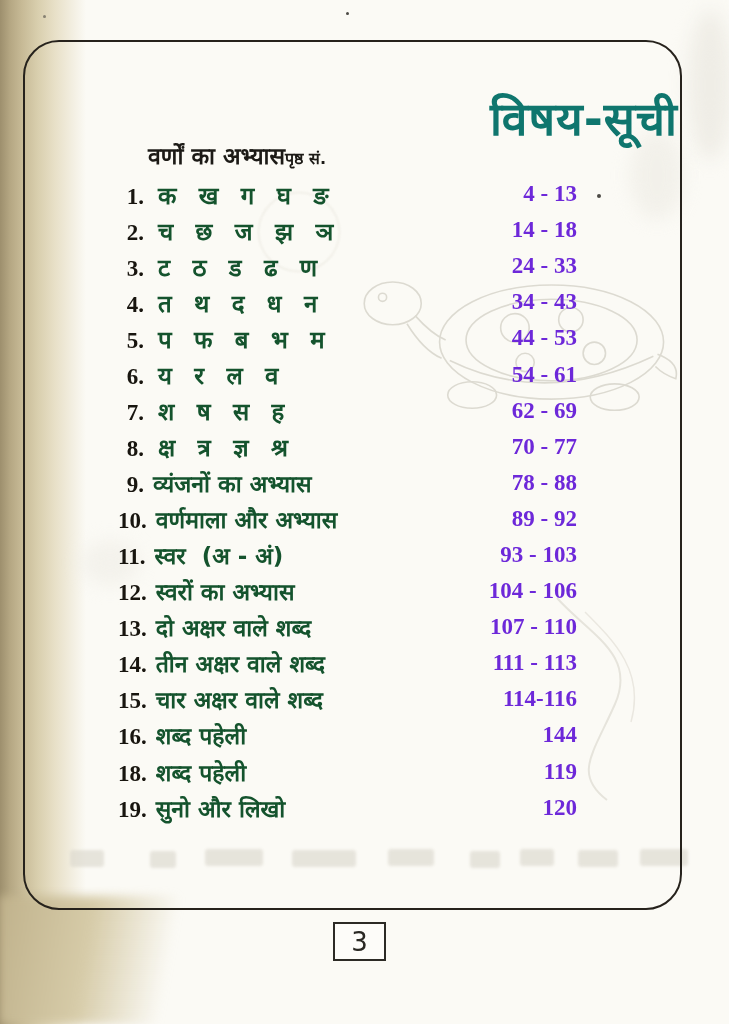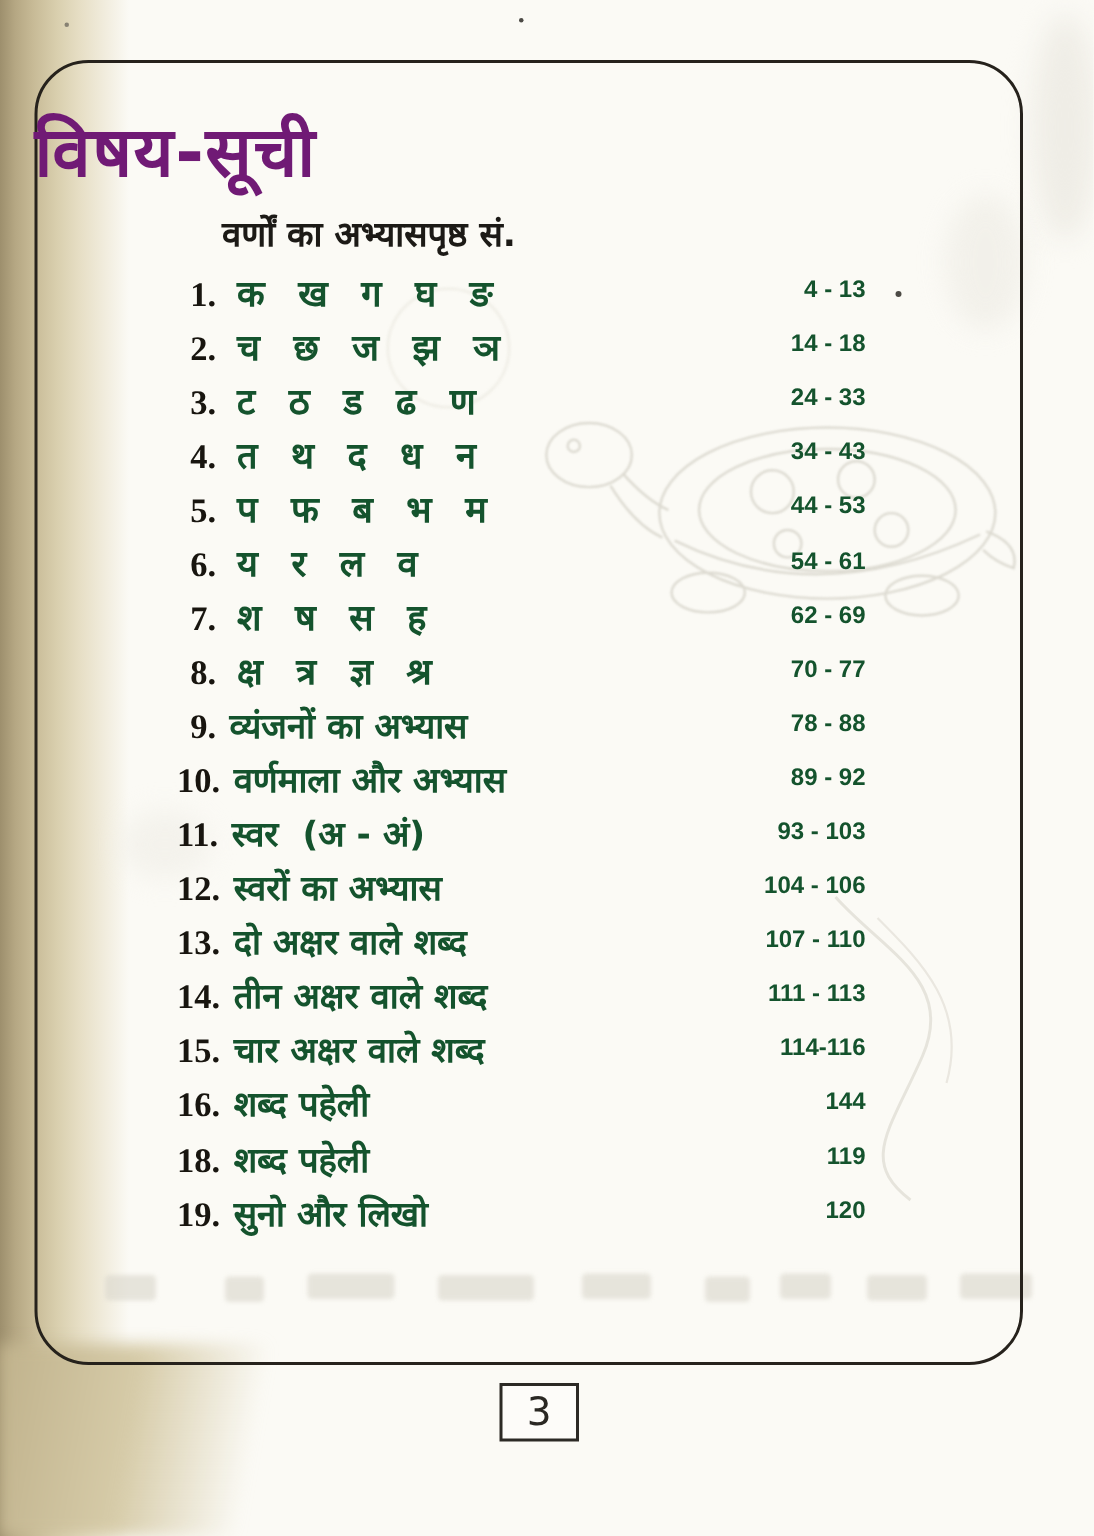--- a/index.html
+++ b/index.html
@@ -34,38 +34,38 @@
   .circle-bleed{position:absolute;left:258px;top:192px;width:80px;height:78px;z-index:2;
     border:1.5px solid #e0ddd2;border-radius:50%;opacity:.7;filter:blur(1px);}
   .squiggle-bleed{position:absolute;left:545px;top:592px;width:130px;height:215px;z-index:2;opacity:.55;filter:blur(.5px);}
   .bleed-band{position:absolute;left:0;top:0;height:17px;z-index:2;background:#d9d6cb;opacity:.6;filter:blur(1.4px);border-radius:3px;}
   .dot{position:absolute;background:#4c4a45;border-radius:50%;z-index:4;}
   .dot.d1{left:346px;top:12px;width:3px;height:3px;}
   .dot.d2{left:43px;top:15px;width:3px;height:3px;opacity:.6;}
   .dot.d3{left:597px;top:194px;width:4px;height:4px;}
   
   .page-title{
-    position:absolute;left:23px;top:68px;width:655px;z-index:4;
-    text-align:left;font-size:46px;font-weight:700;color:#701a75;
+    position:absolute;left:23px;top:86px;width:655px;z-index:4;
+    text-align:right;font-size:46px;font-weight:700;color:#0f766e;
     letter-spacing:1px;white-space:pre;
   }
   .toc{position:absolute;left:118px;right:152px;top:139px;z-index:4;}
   .toc-header{display:flex;align-items:baseline;height:30px;margin-bottom:7px;}
   .toc-heading-left{font-size:23px;font-weight:700;padding-left:30px;white-space:pre;}
-  .toc-heading-right{font-size:23px;font-weight:700;white-space:pre;}
+  .toc-heading-right{font-size:16px;font-weight:700;white-space:pre;}
   .toc-row{display:flex;justify-content:space-between;align-items:center;height:36.1px;}
   .row-left{display:flex;align-items:baseline;}
   .row-num{
     display:inline-block;min-width:26px;text-align:right;
     font-family:"Liberation Serif",serif;font-size:23px;font-weight:700;color:#18150f;
   }
   .row-label{margin-left:9px;font-size:23px;font-weight:700;white-space:pre;color:#14532d;}
   .row-label.spaced{margin-left:14px;font-size:24px;word-spacing:14px;}
   .row-pages{
-    font-family:Liberation Sans, sans-serif;font-size:16px;font-weight:700;color:#14532d;white-space:pre;
+    font-family:Liberation Serif, serif;font-size:23px;font-weight:700;color:#6d28d9;white-space:pre;
   }
   .page-number-box{
     position:absolute;left:333px;top:922px;width:49px;height:35px;z-index:4;
     border:2px solid #2c2a25;background:#fdfcf9;
     display:flex;align-items:center;justify-content:center;
   }
   .page-number{font-size:26px;font-weight:400;color:#2a2823;}
 </style>
 </head>
 <body>

